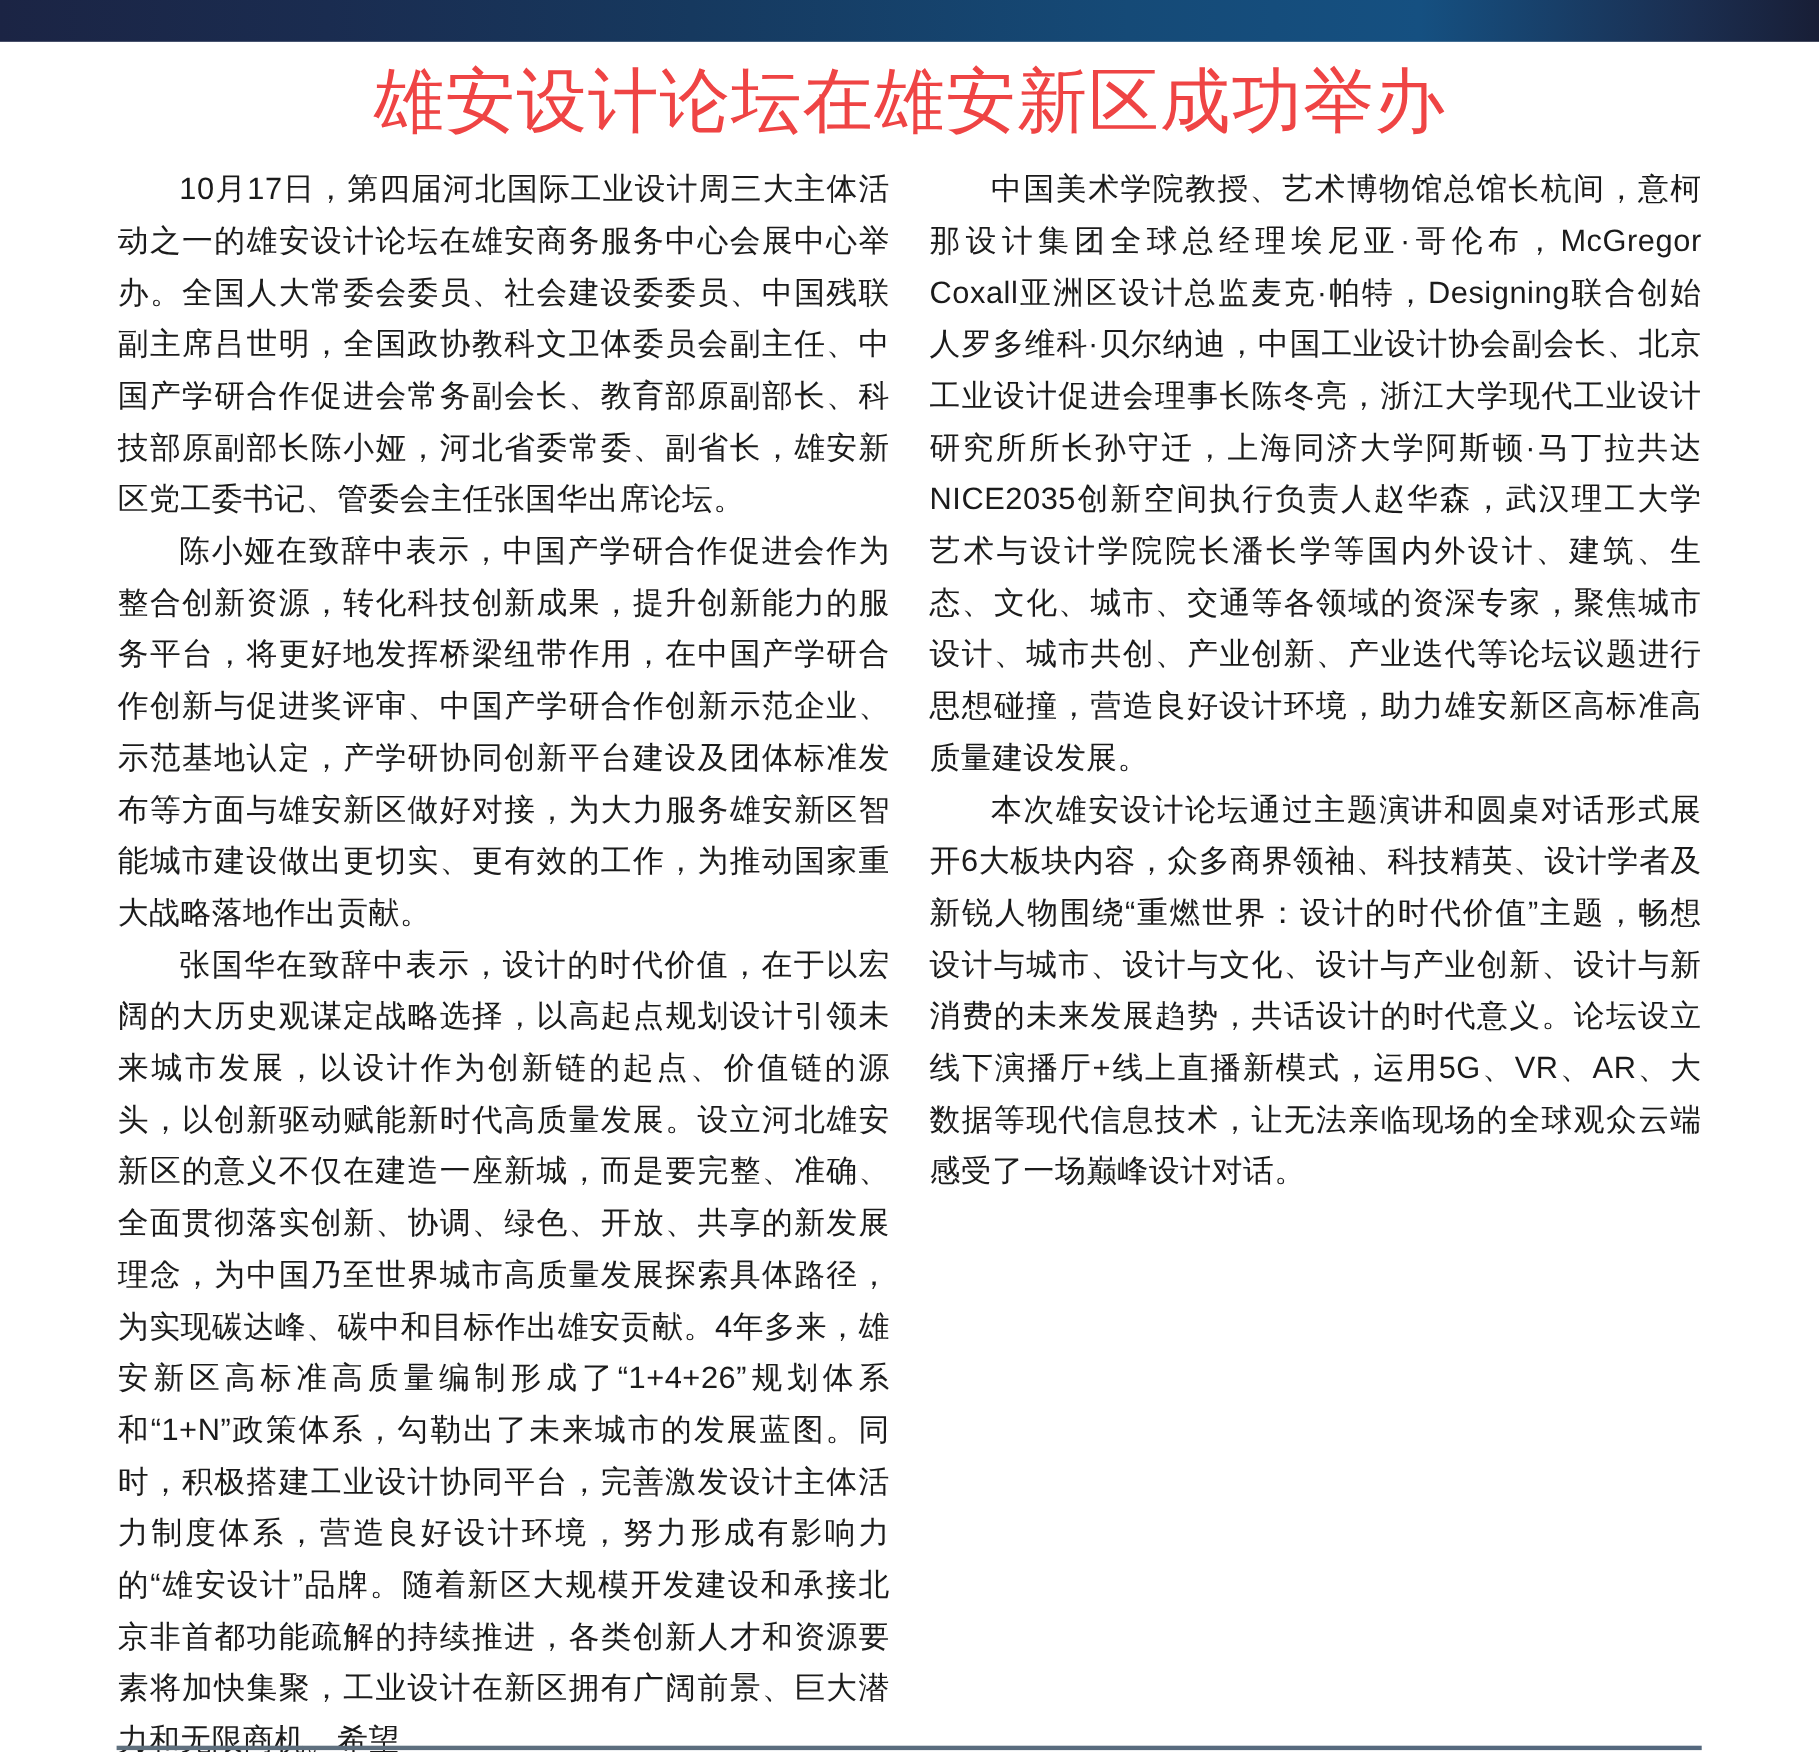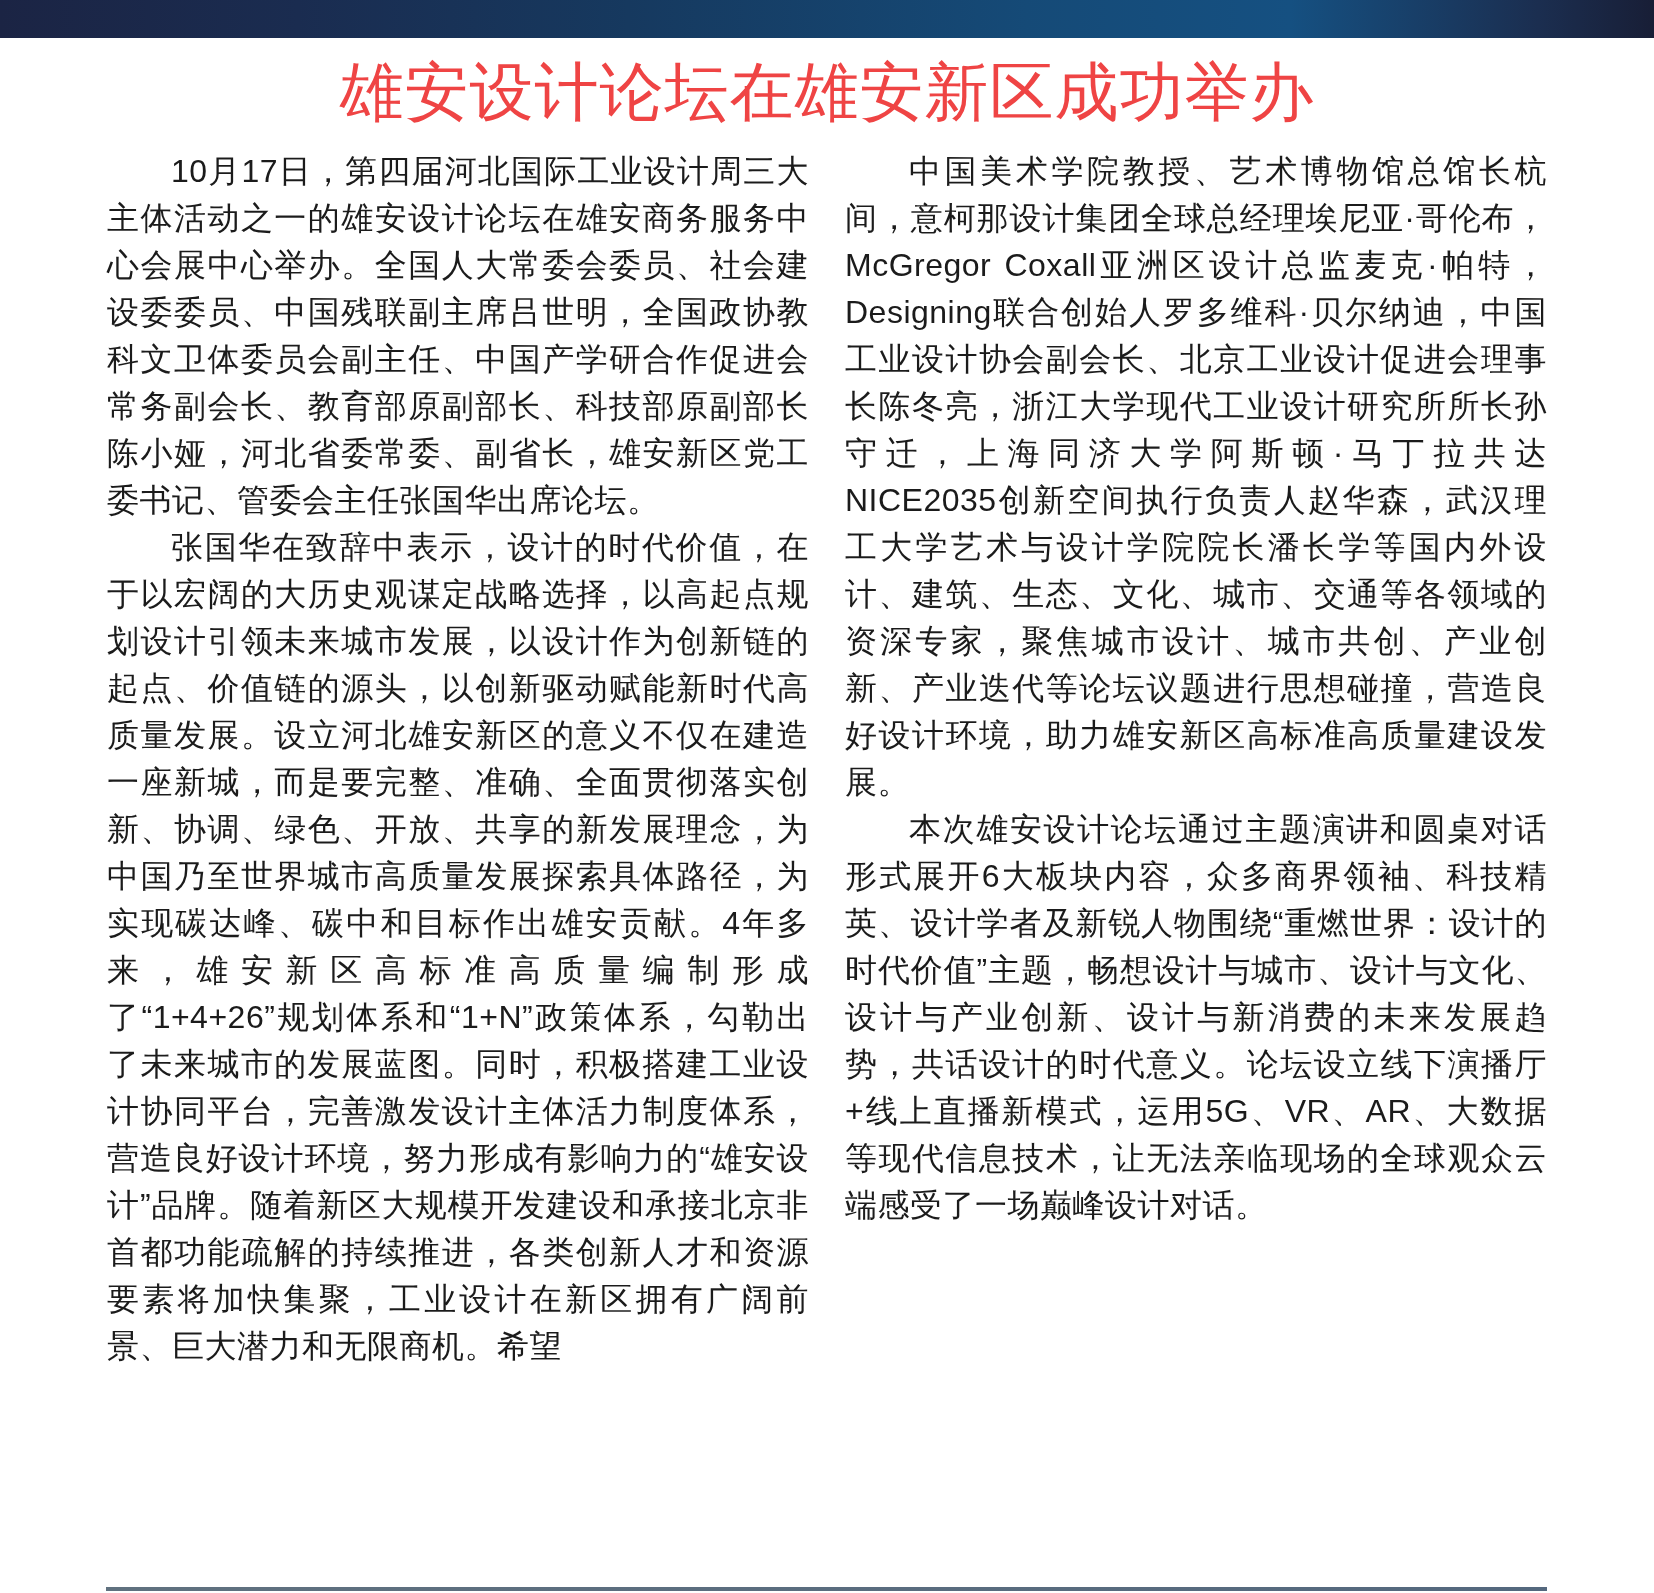--- a/index.html
+++ b/index.html
@@ -34,21 +34,21 @@
     display: flex;
     gap: 36px;
     padding: 0 107px;
     margin-top: 16px;
   }
   .col {
     width: 703px;
   }
   .para {
     margin: 0;
-    font-size: 32px;
+    font-size: 28px;
     line-height: 47px;
     text-align: justify;
     text-justify: inter-character;
     letter-spacing: 0.5px;
   }
   .indent {
     text-indent: 2em;
   }
   .bottom-rule {
     position: absolute;
@@ -62,20 +62,21 @@
 </head>
 <body>
 
 <div class="topbar"></div>
 
 <h1 class="title">雄安设计论坛在雄安新区成功举办</h1>
 
 <div class="body-area">
   <div class="col">
     <p class="para indent">10月17日，第四届河北国际工业设计周三大主体活动之一的雄安设计论坛在雄安商务服务中心会展中心举办。全国人大常委会委员、社会建设委委员、中国残联副主席吕世明，全国政协教科文卫体委员会副主任、中国产学研合作促进会常务副会长、教育部原副部长、科技部原副部长陈小娅，河北省委常委、副省长，雄安新区党工委书记、管委会主任张国华出席论坛。</p>
+    <p class="para indent">陈小娅在致辞中表示，中国产学研合作促进会作为整合创新资源，转化科技创新成果，提升创新能力的服务平台，将更好地发挥桥梁纽带作用，在中国产学研合作创新与促进奖评审、中国产学研合作创新示范企业、示范基地认定，产学研协同创新平台建设及团体标准发布等方面与雄安新区做好对接，为大力服务雄安新区智能城市建设做出更切实、更有效的工作，为推动国家重大战略落地作出贡献。</p>
     <p class="para indent">张国华在致辞中表示，设计的时代价值，在于以宏阔的大历史观谋定战略选择，以高起点规划设计引领未来城市发展，以设计作为创新链的起点、价值链的源头，以创新驱动赋能新时代高质量发展。设立河北雄安新区的意义不仅在建造一座新城，而是要完整、准确、全面贯彻落实创新、协调、绿色、开放、共享的新发展理念，为中国乃至世界城市高质量发展探索具体路径，为实现碳达峰、碳中和目标作出雄安贡献。4年多来，雄安新区高标准高质量编制形成了“1+4+26”规划体系和“1+N”政策体系，勾勒出了未来城市的发展蓝图。同时，积极搭建工业设计协同平台，完善激发设计主体活力制度体系，营造良好设计环境，努力形成有影响力的“雄安设计”品牌。随着新区大规模开发建设和承接北京非首都功能疏解的持续推进，各类创新人才和资源要素将加快集聚，工业设计在新区拥有广阔前景、巨大潜力和无限商机。希望</p>
   </div>
   <div class="col">
     <p class="para indent">中国美术学院教授、艺术博物馆总馆长杭间，意柯那设计集团全球总经理埃尼亚·哥伦布，McGregor Coxall亚洲区设计总监麦克·帕特，Designing联合创始人罗多维科·贝尔纳迪，中国工业设计协会副会长、北京工业设计促进会理事长陈冬亮，浙江大学现代工业设计研究所所长孙守迁，上海同济大学阿斯顿·马丁拉共达NICE2035创新空间执行负责人赵华森，武汉理工大学艺术与设计学院院长潘长学等国内外设计、建筑、生态、文化、城市、交通等各领域的资深专家，聚焦城市设计、城市共创、产业创新、产业迭代等论坛议题进行思想碰撞，营造良好设计环境，助力雄安新区高标准高质量建设发展。</p>
     <p class="para indent">本次雄安设计论坛通过主题演讲和圆桌对话形式展开6大板块内容，众多商界领袖、科技精英、设计学者及新锐人物围绕“重燃世界：设计的时代价值”主题，畅想设计与城市、设计与文化、设计与产业创新、设计与新消费的未来发展趋势，共话设计的时代意义。论坛设立线下演播厅+线上直播新模式，运用5G、VR、AR、大数据等现代信息技术，让无法亲临现场的全球观众云端感受了一场巅峰设计对话。</p>
 
   </div>
 </div>
 
 <div class="bottom-rule"></div>

